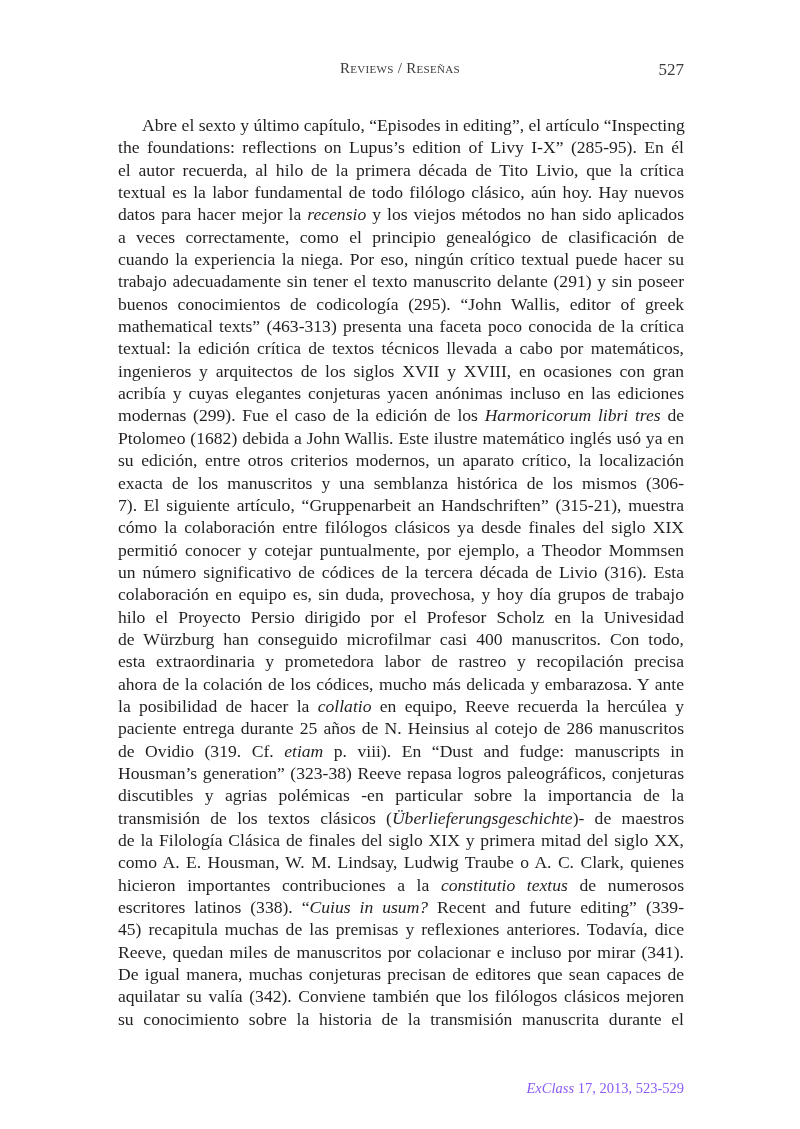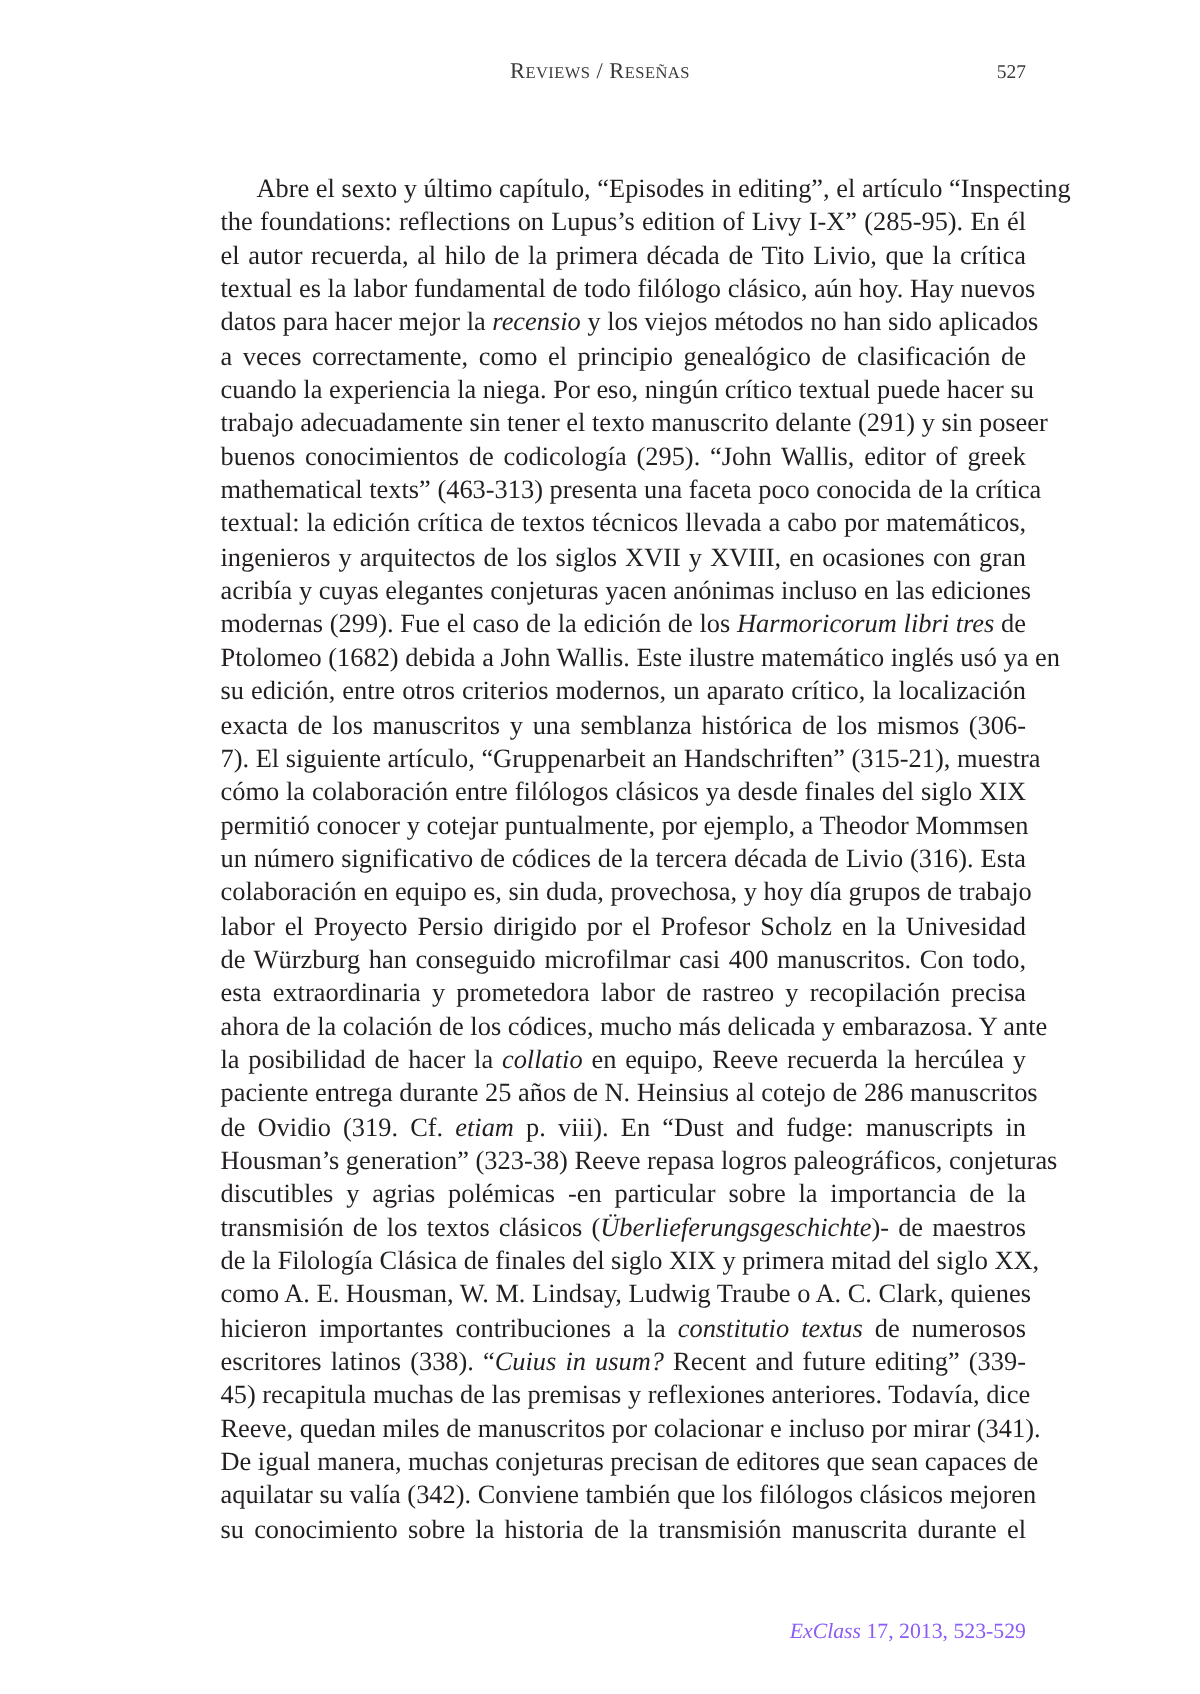--- a/index.html
+++ b/index.html
@@ -1,23 +1,23 @@
 <!DOCTYPE html>
 <html><head>
 <meta charset="utf-8">
 <style>
   html, body { margin: 0; padding: 0; background: #ffffff; }
   body { width: 800px; height: 1129px; position: relative; overflow: hidden;
          font-family: "Liberation Serif", "DejaVu Serif", serif; color: #231f20; }
-  .header { position: absolute; top: 40px; left: 118px; width: 566px; height: 24px; }
+  .header { position: absolute; top: 60px; left: 118px; width: 566px; height: 24px; }
   .running-head { position: absolute; left: 222px; top: 0; font-size: 15px; letter-spacing: 0.3px; font-variant: small-caps; color: #3a3a3a; }
-  .page-number { position: absolute; right: 0; top: 0; font-size: 13px; color: #3a3a3a; }
+  .page-number { position: absolute; right: 0; top: 0; font-size: 17px; color: #3a3a3a; }
   .body-text { position: absolute; top: 114px; left: 118px; width: 566px; }
   .body-text p { margin: 0; font-size: 17.6px; line-height: 22.35px; text-align: justify; text-indent: 24px; hyphens: none; }
-  .body-text p span.line { display: block; text-align: justify; text-align-last: justify; text-indent: 0; white-space: nowrap; margin-left: 29px; }
+  .body-text p span.line { display: block; text-align: justify; text-align-last: justify; text-indent: 0; white-space: nowrap; }
   .body-text p span.line.first { padding-left: 24px; }
   i { font-style: italic; }
   .footer { position: absolute; top: 1080px; right: 116px; font-size: 14.5px; color: #8b5cf6; }
   .footer .journal { font-style: italic; }
 </style>
 </head>
 <body>
 
 <div class="header">
   <span class="running-head">Reviews / Reseñas</span>
@@ -41,21 +41,21 @@
       <span class="line">acribía y cuyas elegantes conjeturas yacen anónimas incluso en las ediciones</span>
       <span class="line">modernas (299). Fue el caso de la edición de los <i>Harmoricorum libri tres</i> de</span>
       <span class="line">Ptolomeo (1682) debida a John Wallis. Este ilustre matemático inglés usó ya en</span>
       <span class="line">su edición, entre otros criterios modernos, un aparato crítico, la localización</span>
       <span class="line">exacta de los manuscritos y una semblanza histórica de los mismos (306-</span>
       <span class="line">7). El siguiente artículo, “Gruppenarbeit an Handschriften” (315-21), muestra</span>
       <span class="line">cómo la colaboración entre filólogos clásicos ya desde finales del siglo XIX</span>
       <span class="line">permitió conocer y cotejar puntualmente, por ejemplo, a Theodor Mommsen</span>
       <span class="line">un número significativo de códices de la tercera década de Livio (316). Esta</span>
       <span class="line">colaboración en equipo es, sin duda, provechosa, y hoy día grupos de trabajo</span>
-      <span class="line">labor el Proyecto Persio dirigido por el Profesor Scholz en la Univesidad</span>
+      <span class="line">hilo el Proyecto Persio dirigido por el Profesor Scholz en la Univesidad</span>
       <span class="line">de Würzburg han conseguido microfilmar casi 400 manuscritos. Con todo,</span>
       <span class="line">esta extraordinaria y prometedora labor de rastreo y recopilación precisa</span>
       <span class="line">ahora de la colación de los códices, mucho más delicada y embarazosa. Y ante</span>
       <span class="line">la posibilidad de hacer la <i>collatio</i> en equipo, Reeve recuerda la hercúlea y</span>
       <span class="line">paciente entrega durante 25 años de N. Heinsius al cotejo de 286 manuscritos</span>
       <span class="line">de Ovidio (319. Cf. <i>etiam</i> p. viii). En “Dust and fudge: manuscripts in</span>
       <span class="line">Housman’s generation” (323-38) Reeve repasa logros paleográficos, conjeturas</span>
       <span class="line">discutibles y agrias polémicas -en particular sobre la importancia de la</span>
       <span class="line">transmisión de los textos clásicos (<i>Überlieferungsgeschichte</i>)- de maestros</span>
       <span class="line">de la Filología Clásica de finales del siglo XIX y primera mitad del siglo XX,</span>

